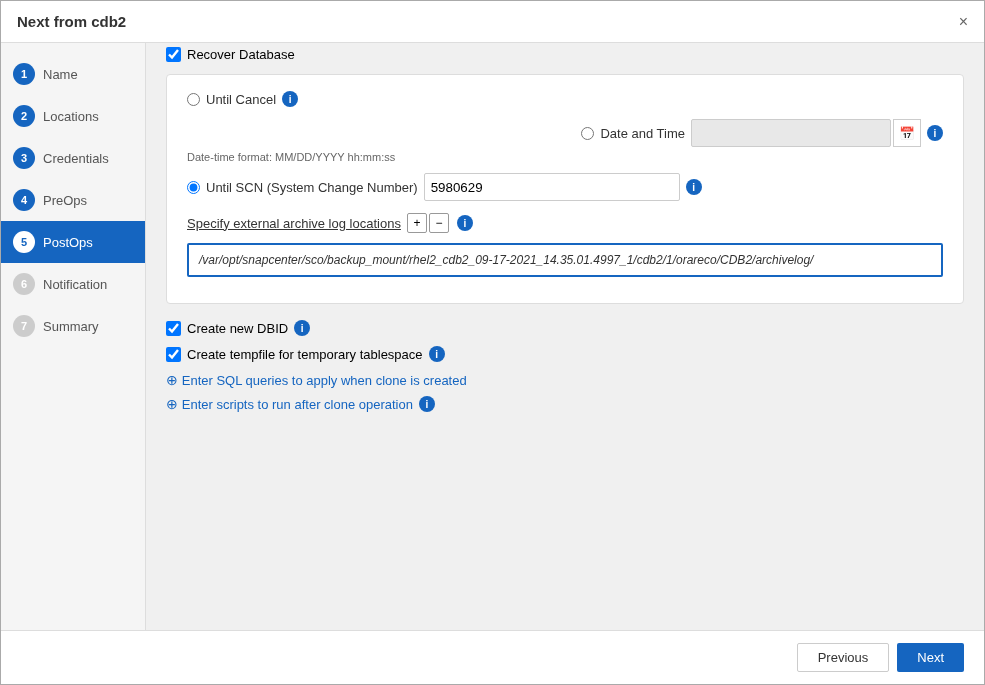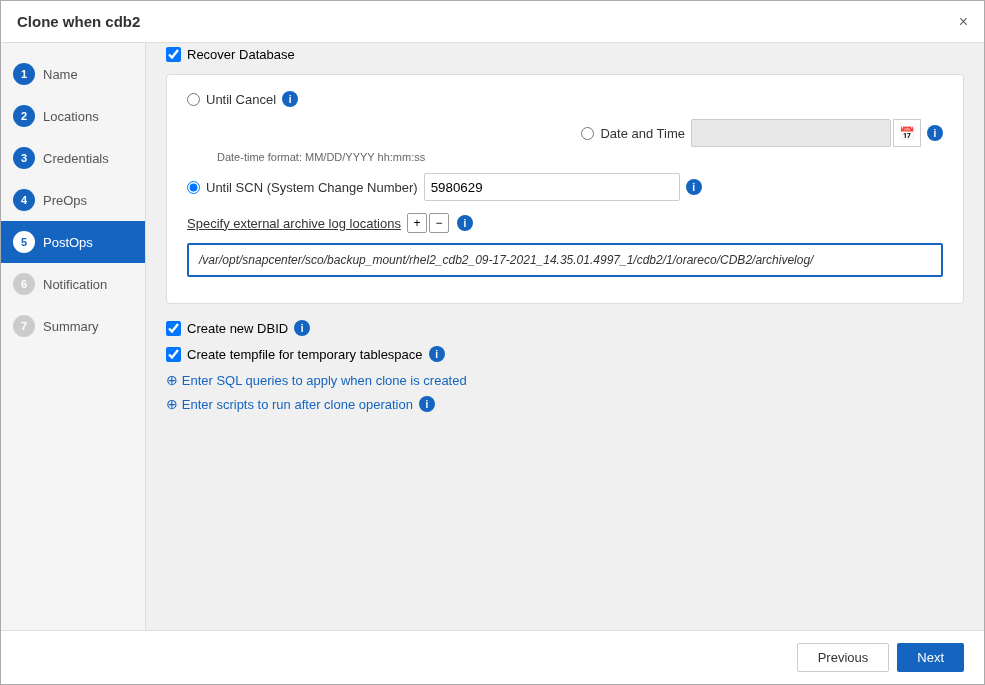--- a/index.html
+++ b/index.html
@@ -167,21 +167,20 @@
       cursor: pointer;
       display: flex;
       align-items: center;
       justify-content: center;
       margin-left: 2px;
       font-size: 13px;
     }
     .date-format-hint {
       font-size: 11px;
       color: #666;
-      margin-left: 30px;
       margin-bottom: 10px;
     }
     .scn-row {
       display: flex;
       align-items: center;
       margin-bottom: 12px;
     }
     .scn-input {
       width: 256px;
       height: 28px;
@@ -281,21 +280,21 @@
       border-radius: 2px;
       font-size: 13px;
     }
   </style>
 </head>
 <body>
 
 <div class="modal">
 
   <div class="modal-header">
-    <span class="modal-title">Clone when cdb2</span>
+    <span class="modal-title">Next from cdb2</span>
     <button class="close-btn">×</button>
   </div>
 
   <div class="modal-body">
 
     <div class="sidebar">
 
       <div class="sidebar-item">
         <div class="step-circle">1</div>
         <span class="step-label">Name</span>

